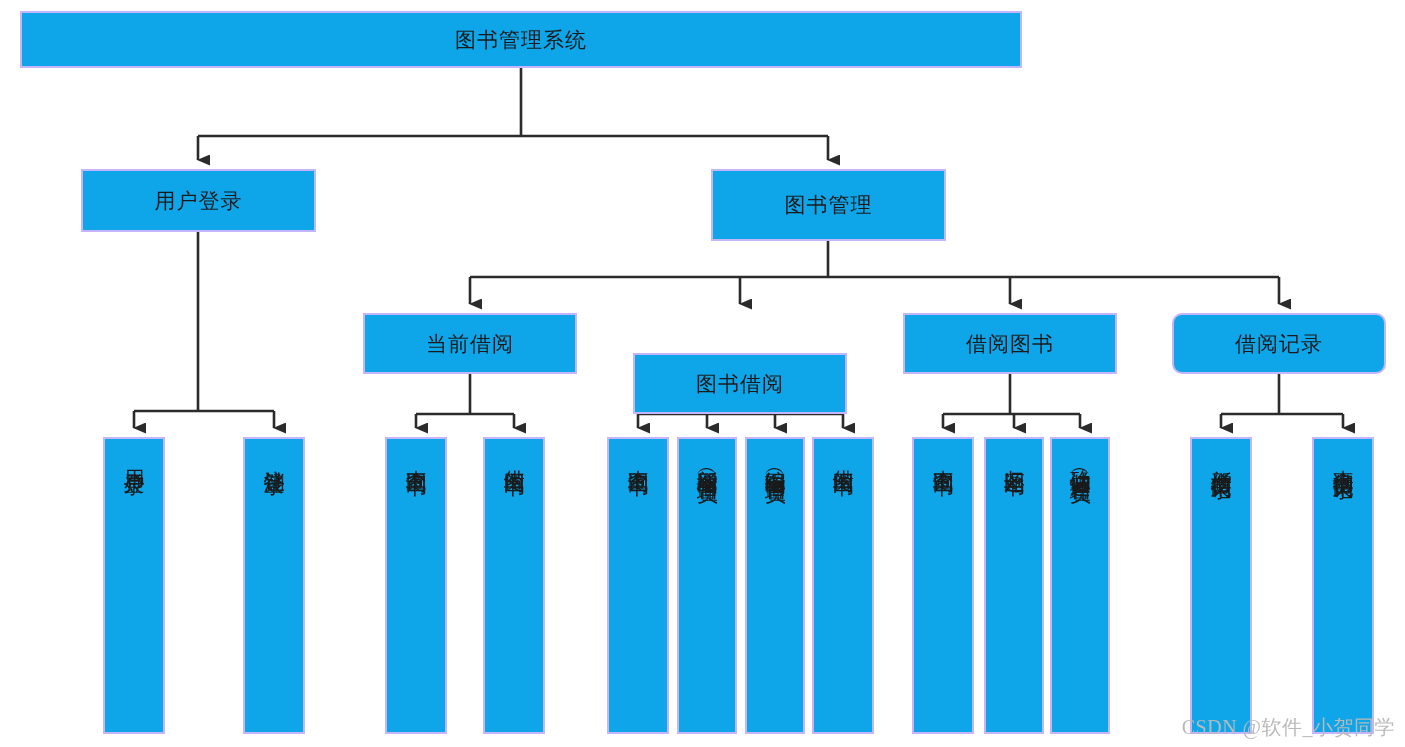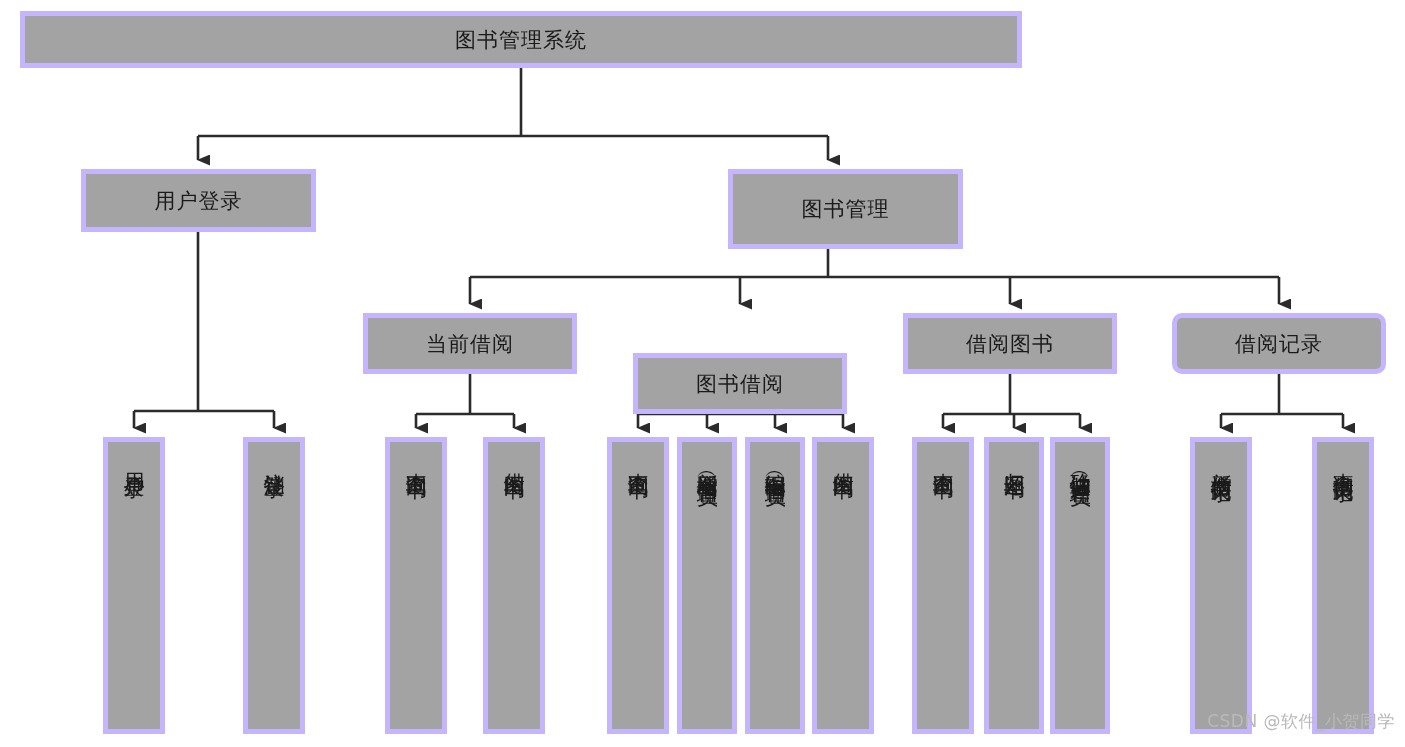--- a/index.html
+++ b/index.html
@@ -1,29 +1,29 @@
 <!DOCTYPE html>
 <html><head>
 <meta charset="utf-8">
 <style>
   html,body{margin:0;padding:0;background:#ffffff;}
   body{width:1405px;height:747px;overflow:hidden;
        font-family:"DejaVu Sans","Liberation Sans",sans-serif;}
   #stage{position:relative;width:1405px;height:747px;background:#fff;}
   #links{position:absolute;left:0;top:0;width:1405px;height:747px;}
-  .node{position:absolute;box-sizing:border-box;background:#a3a3a3;
-        border:5px solid #c4b5fd;display:flex;align-items:center;
+  .node{position:absolute;box-sizing:border-box;background:#0ea5e9;
+        border:2px solid #c4b5fd;display:flex;align-items:center;
         justify-content:center;color:#1a1a1a;}
   .node.h{font-size:21px;letter-spacing:1px;}
   .leaf{font-size:21px;letter-spacing:2px;padding-top:14px;
         align-items:flex-start;}
   .leaf .vtxt{writing-mode:vertical-rl;text-orientation:upright;
               line-height:1.08;white-space:pre;}
-  #watermark{position:absolute;right:10px;bottom:14px;font-size:17px;
-             color:#b9b9b9;letter-spacing:.5px;pointer-events:none;}
+  #watermark{position:absolute;right:10px;bottom:6px;font-size:20px;
+             color:#b9b9b9;letter-spacing:.5px;pointer-events:none;font-family:Liberation Serif, serif;}
 </style>
 </head>
 <body>
 
 <div id="stage">
 
   <svg id="links" viewBox="0 0 1405 747" xmlns="http://www.w3.org/2000/svg">
     <defs>
       <marker id="arw" markerWidth="11" markerHeight="13" refX="5.5" refY="12" orient="auto" markerUnits="userSpaceOnUse">
         <path d="M0,0 L11,0 L5.5,13 Z" fill="#2b2b2b"></path>
@@ -69,21 +69,21 @@
       <path d="M1279,374 L1279,414"></path>
       <path d="M1221,414 L1343,414"></path>
       <path d="M1221,414 L1221,428" marker-end="url(#arw)"></path>
       <path d="M1343,414 L1343,428" marker-end="url(#arw)"></path>
     </g>
   </svg>
 
   <div class="node h" style="left: 20px; top: 11px; width: 1002px; height: 57px;">图书管理系统</div>
 
   <div class="node h" style="left: 81px; top: 169px; width: 235px; height: 63px;">用户登录</div>
-  <div class="node h" style="left: 711px; top: 169px; width: 235px; height: 80px; margin-left: 17px;">图书管理</div>
+  <div class="node h" style="left: 711px; top: 169px; width: 235px; height: 72px;">图书管理</div>
 
   <div class="node h" style="left: 363px; top: 313px; width: 214px; height: 61px;">当前借阅</div>
   <div class="node h" style="left: 633px; top: 313px; width: 214px; height: 61px; margin-top: 40px;">图书借阅</div>
   <div class="node h" style="left: 903px; top: 313px; width: 214px; height: 61px;">借阅图书</div>
   <div class="node h" style="left: 1172px; top: 313px; width: 214px; height: 61px; border-radius: 10px;">借阅记录</div>
 
   <div class="node leaf" style="left: 103px; top: 437px; width: 62px; height: 297px;">
     <span class="vtxt">用户登录</span>
     </div>
   <div class="node leaf" style="left: 243px; top: 437px; width: 62px; height: 297px;">

